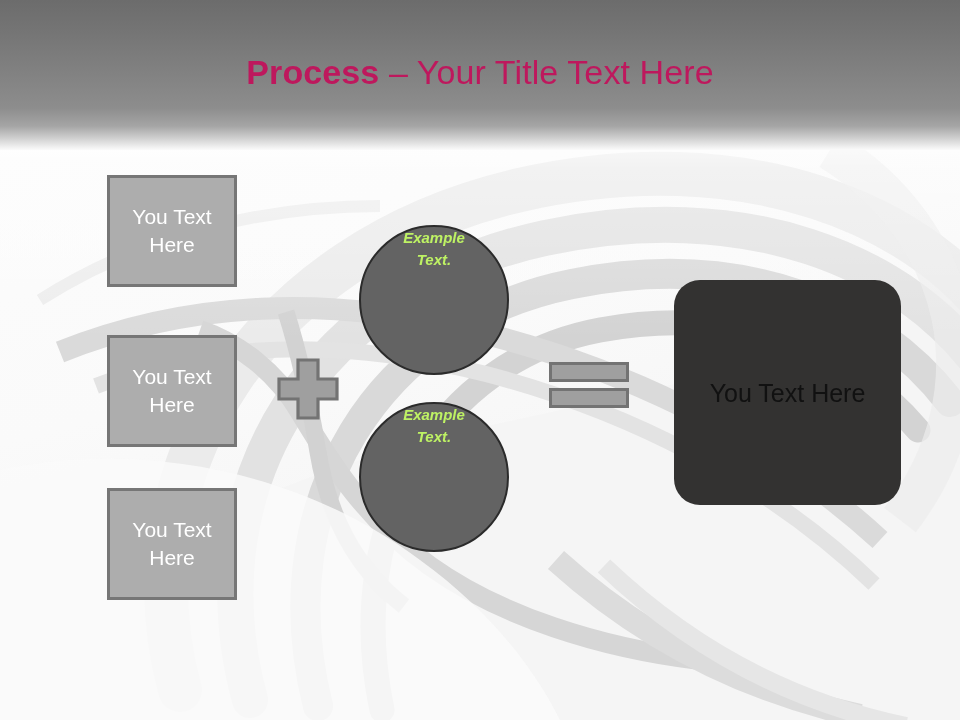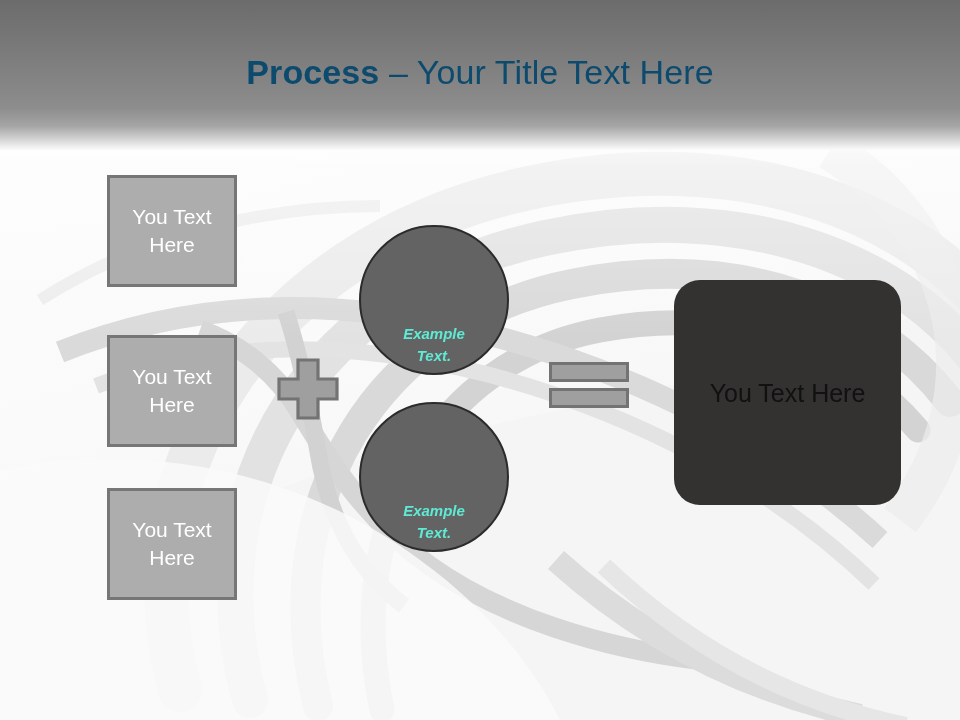--- a/index.html
+++ b/index.html
@@ -46,21 +46,21 @@
         #fbfbfb 100%);
   }
 
   .slide-title {
     position: absolute;
     left: 0;
     top: 50px;
     width: 960px;
     text-align: center;
     z-index: 3;
-    color: #0c4a6e;
+    color: #be185d;
     font-size: 34px;
     line-height: 44px;
     white-space: nowrap;
     letter-spacing: 0.1px;
   }
   .slide-title .t-bold { font-weight: bold; }
   .slide-title .t-reg  { font-weight: normal; }
 
   
   .input-box {
@@ -99,27 +99,27 @@
   
   .circle-node {
     position: absolute;
     z-index: 5;
     width: 150px;
     height: 150px;
     border-radius: 50%;
     box-sizing: border-box;
     background: #636363;
     border: 2px solid #2b2b2b;
-    color: #5eead4;
+    color: #bef264;
     font-size: 15px;
     line-height: 22px;
     font-weight: bold;
     font-style: italic;
     display: flex;
-    align-items: flex-end;
+    align-items: flex-start;
     justify-content: center;
     text-align: center;
   }
   .circle-node .cr-txt { display: block; width: 100%; padding-bottom: 6px; }
 
   #circle-1 { left: 359px; top: 225px; }
   #circle-2 { left: 359px; top: 402px; }
 
   
   .op-equals {

